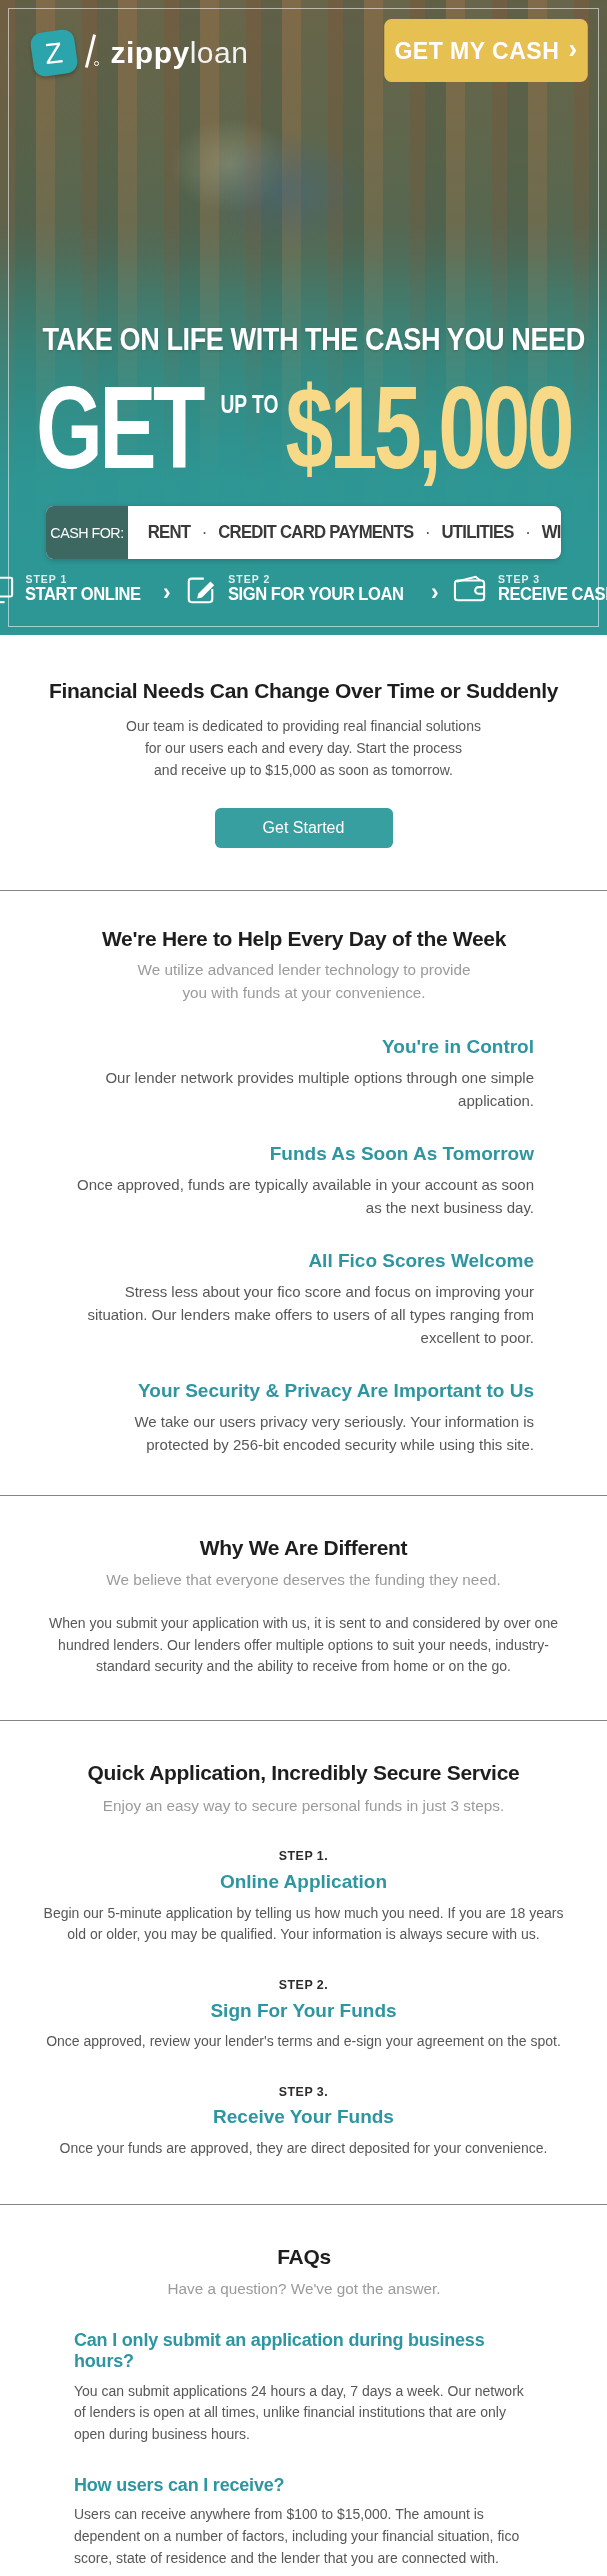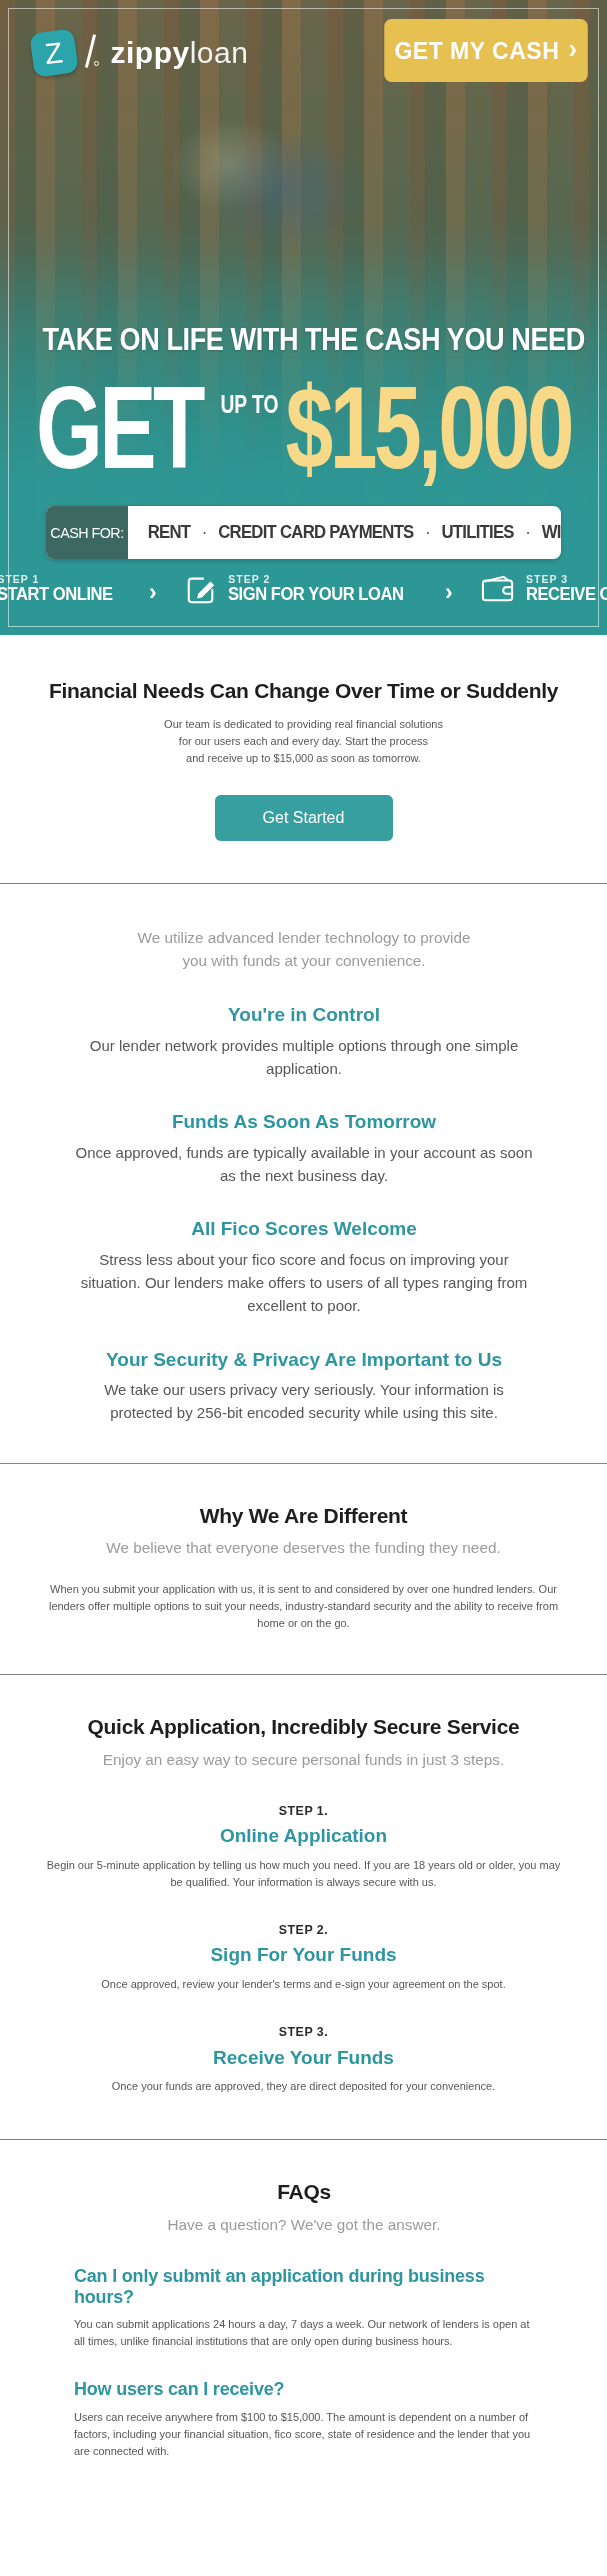--- a/index.html
+++ b/index.html
@@ -55,43 +55,43 @@
     background:#fff; border-radius:7.6px; display:flex; overflow:hidden;
     box-shadow:0 1.9px 5.7px rgba(0,0,0,.18); }
   .cashbar-label { background:#3d6862; color:#fff; width:82px; flex:0 0 82px;
     display:flex; align-items:center; justify-content:center;
     font-size:14.3px; font-weight:normal; letter-spacing:-0.5px; }
   .cashbar-items { flex:1; display:flex; align-items:center; justify-content:center; gap:12.4px;
     color:#3a3a3a; font-size:18px; font-weight:bold; letter-spacing:-0.8px; transform:scaleX(.93); white-space:nowrap; }
   .cashbar-items .dot { color:#555; font-weight:normal; }
 
   .hero-steps { position:absolute; top:573px; left:0; right:0; display:flex;
-    justify-content:center; align-items:center; gap:26px; color:#fff; }
+    justify-content:center; align-items:center; gap:12px; color:#fff; }
   .hstep { display:flex; align-items:center; gap:9.5px; }
   .hstep .icon { display:flex; align-items:center; }
   .hstep .txt { display:flex; flex-direction:column; line-height:1.1; }
   .hstep .s { font-size:10.5px; letter-spacing:1px; opacity:.85; font-weight:bold; }
   .hstep .l { font-size:18px; font-weight:bold; letter-spacing:-0.5px; white-space:nowrap; transform:scaleX(.92); transform-origin:left; }
   .hsep { font-size:23px; font-weight:bold; margin-top:5.7px; }
 
   
   .sec { text-align:center; }
   .divider { border-top:1px solid #848484; }
   .h2 { color:#1e1e1e; font-size:21px; font-weight:bold; letter-spacing:-0.3px; }
   .sub { color:#9b9b9b; font-size:15.3px; line-height:1.5; margin-top:9.5px; }
-  .body-gray { color:#57575a; font-size:11px; line-height:1.55; }
+  .body-gray { color:#57575a; font-size:14px; line-height:1.55; }
   .teal-h { color:#2d96a0; font-size:19px; font-weight:bold; }
 
   .sec-intro { padding:44px 0 42px; }
   .sec-intro .body-gray { margin-top:13.4px; }
   .btn-teal { margin-top:27px; background:#389fa1; border:none; border-radius:5.7px;
-    width:178px; height:46px; color:#fff; font-size:16px; font-family:inherit; cursor:pointer; }
+    width:178px; height:40px; color:#fff; font-size:16px; font-family:inherit; cursor:pointer; }
 
   .sec-help { padding:36px 73px 38px 74px; }
-  .help-item { text-align:center; margin-top:31px; }
+  .help-item { text-align:right; margin-top:31px; }
   .help-item .body-gray { margin-top:7.6px; font-size:15px; }
   .sec-help .sub { margin-top:7.6px; }
 
   .sec-diff { padding:40px 36px 42px; }
   .sec-diff .body-gray { margin-top:21px; max-width:535px; margin-left:auto; margin-right:auto; }
 
   .sec-quick { padding:40px 8px 44px; }
   .qstep { margin-top:32px; }
   .qstep:first-of-type { margin-top:29px; }
   .qstep .sl { color:#2b2b2b; font-size:12.4px; font-weight:bold; letter-spacing:0.5px; }
@@ -203,20 +203,21 @@
     <div class="h2">Financial Needs Can Change Over Time or Suddenly</div>
     <div class="body-gray">
       <div>Our team is dedicated to providing real financial solutions</div>
       <div>for our users each and every day. Start the process</div>
       <div>and receive up to $15,000 as soon as tomorrow.</div>
     </div>
     <button class="btn-teal">Get Started</button>
   </div>
 
   <div class="sec sec-help divider">
+    <div class="h2">We're Here to Help Every Day of the Week</div>
     <div class="sub">
       <div>We utilize advanced lender technology to provide</div>
       <div>you with funds at your convenience.</div>
     </div>
     <div class="help-item">
       <div class="teal-h">You're in Control</div>
       <div class="body-gray">Our lender network provides multiple options through one simple application.</div>
     </div>
     <div class="help-item">
       <div class="teal-h">Funds As Soon As Tomorrow</div>

